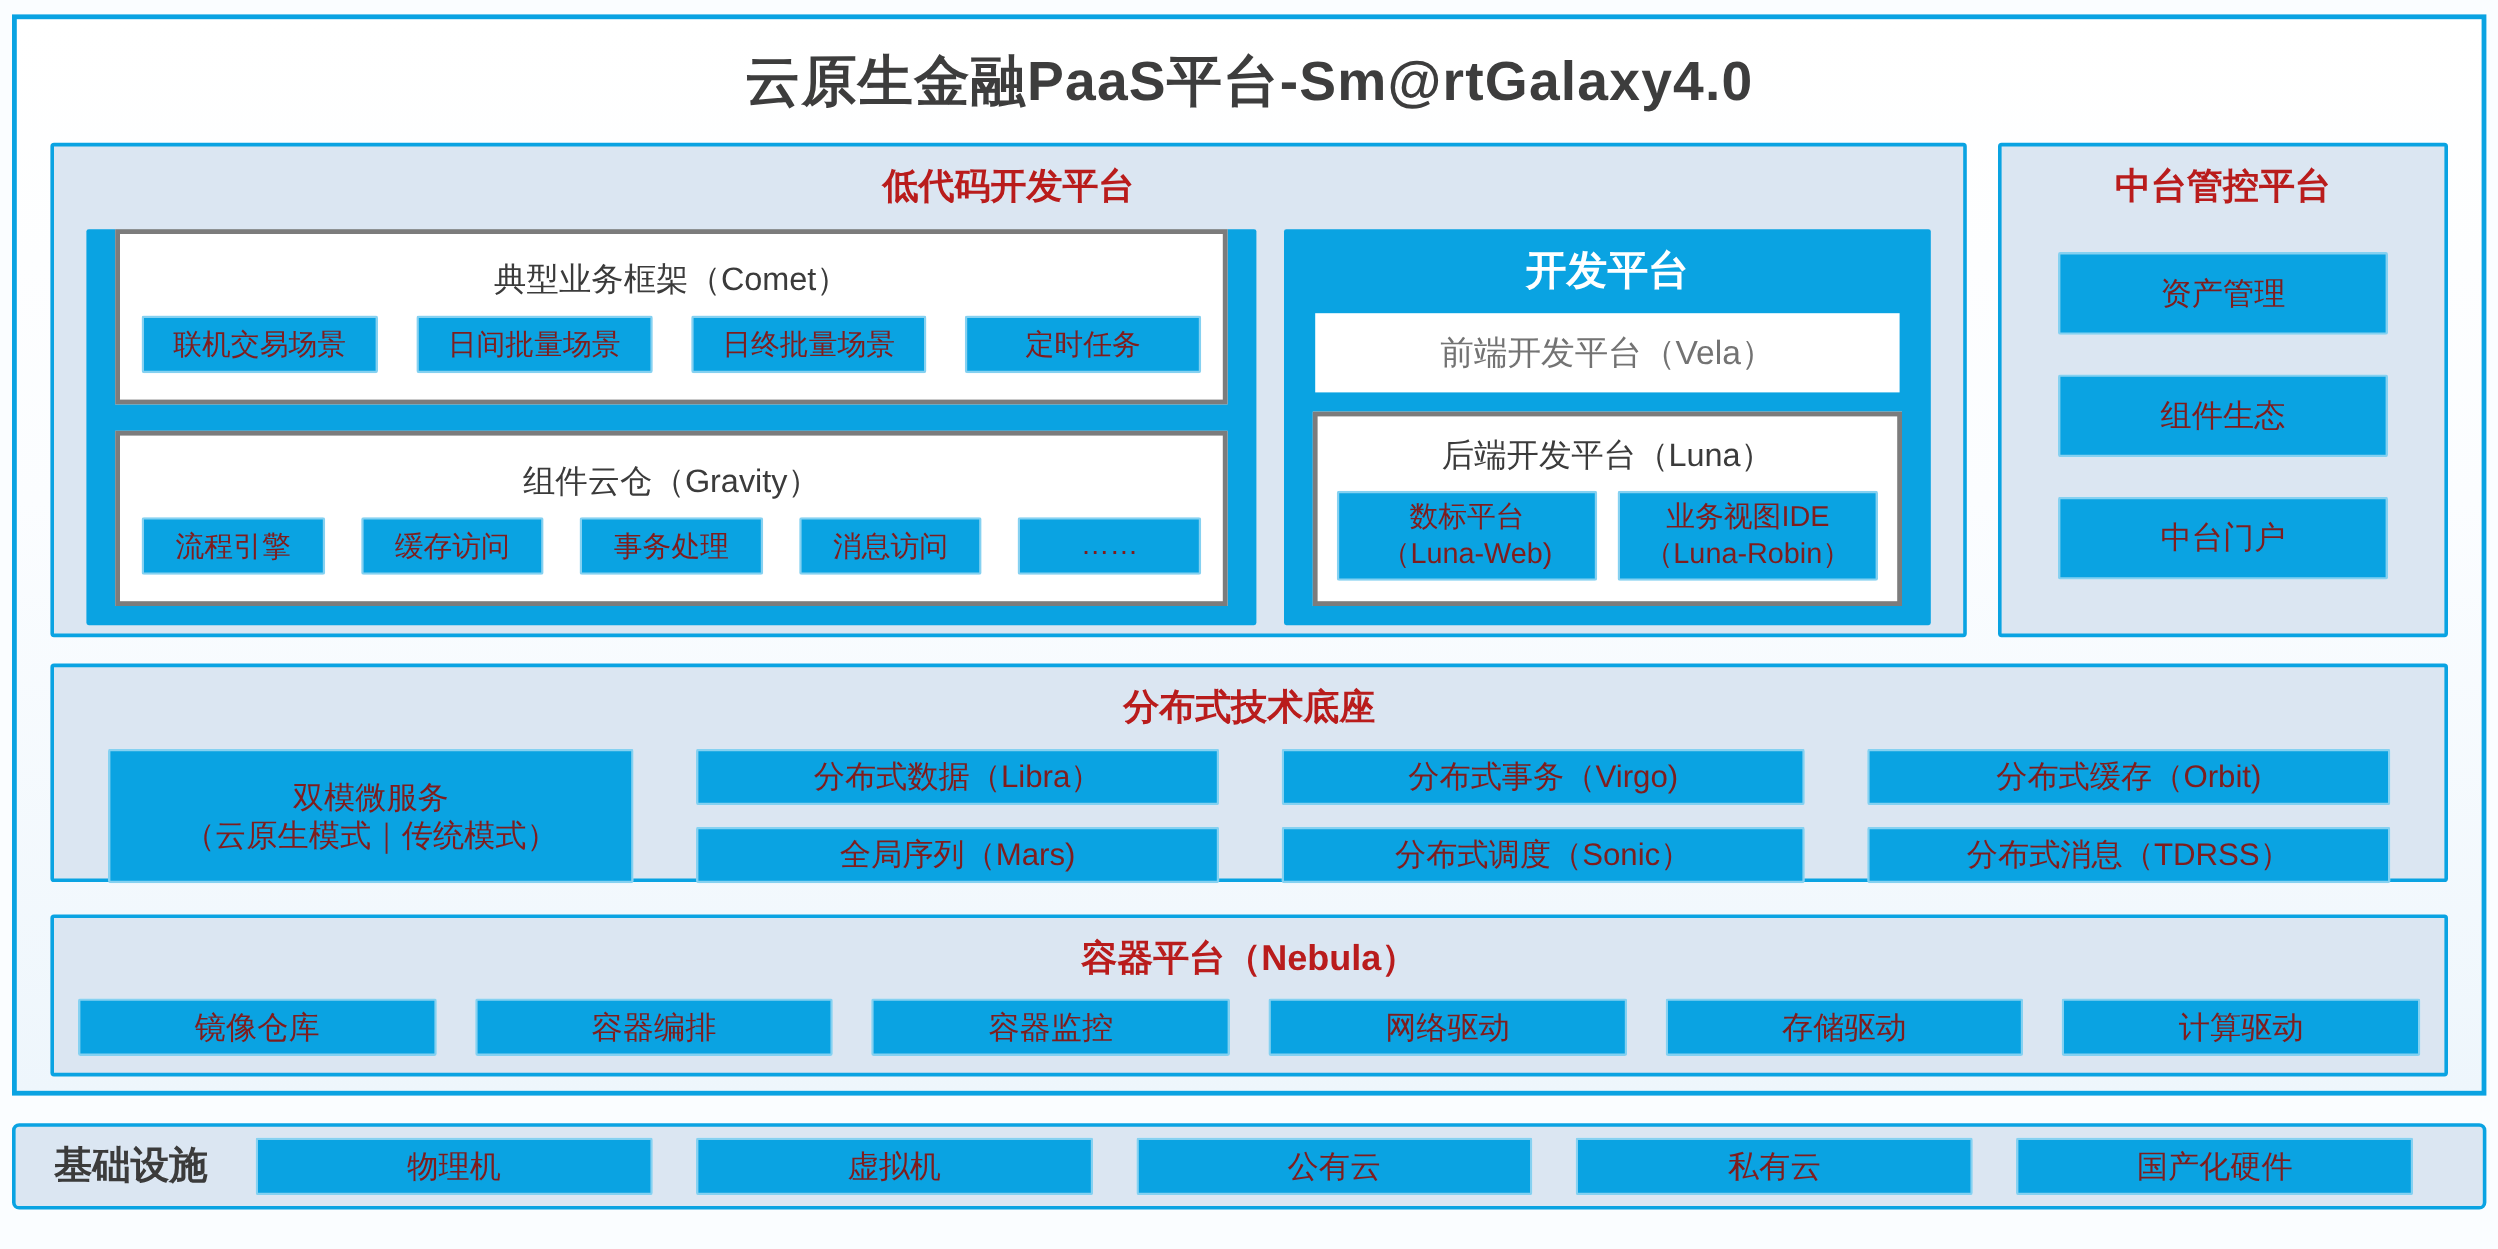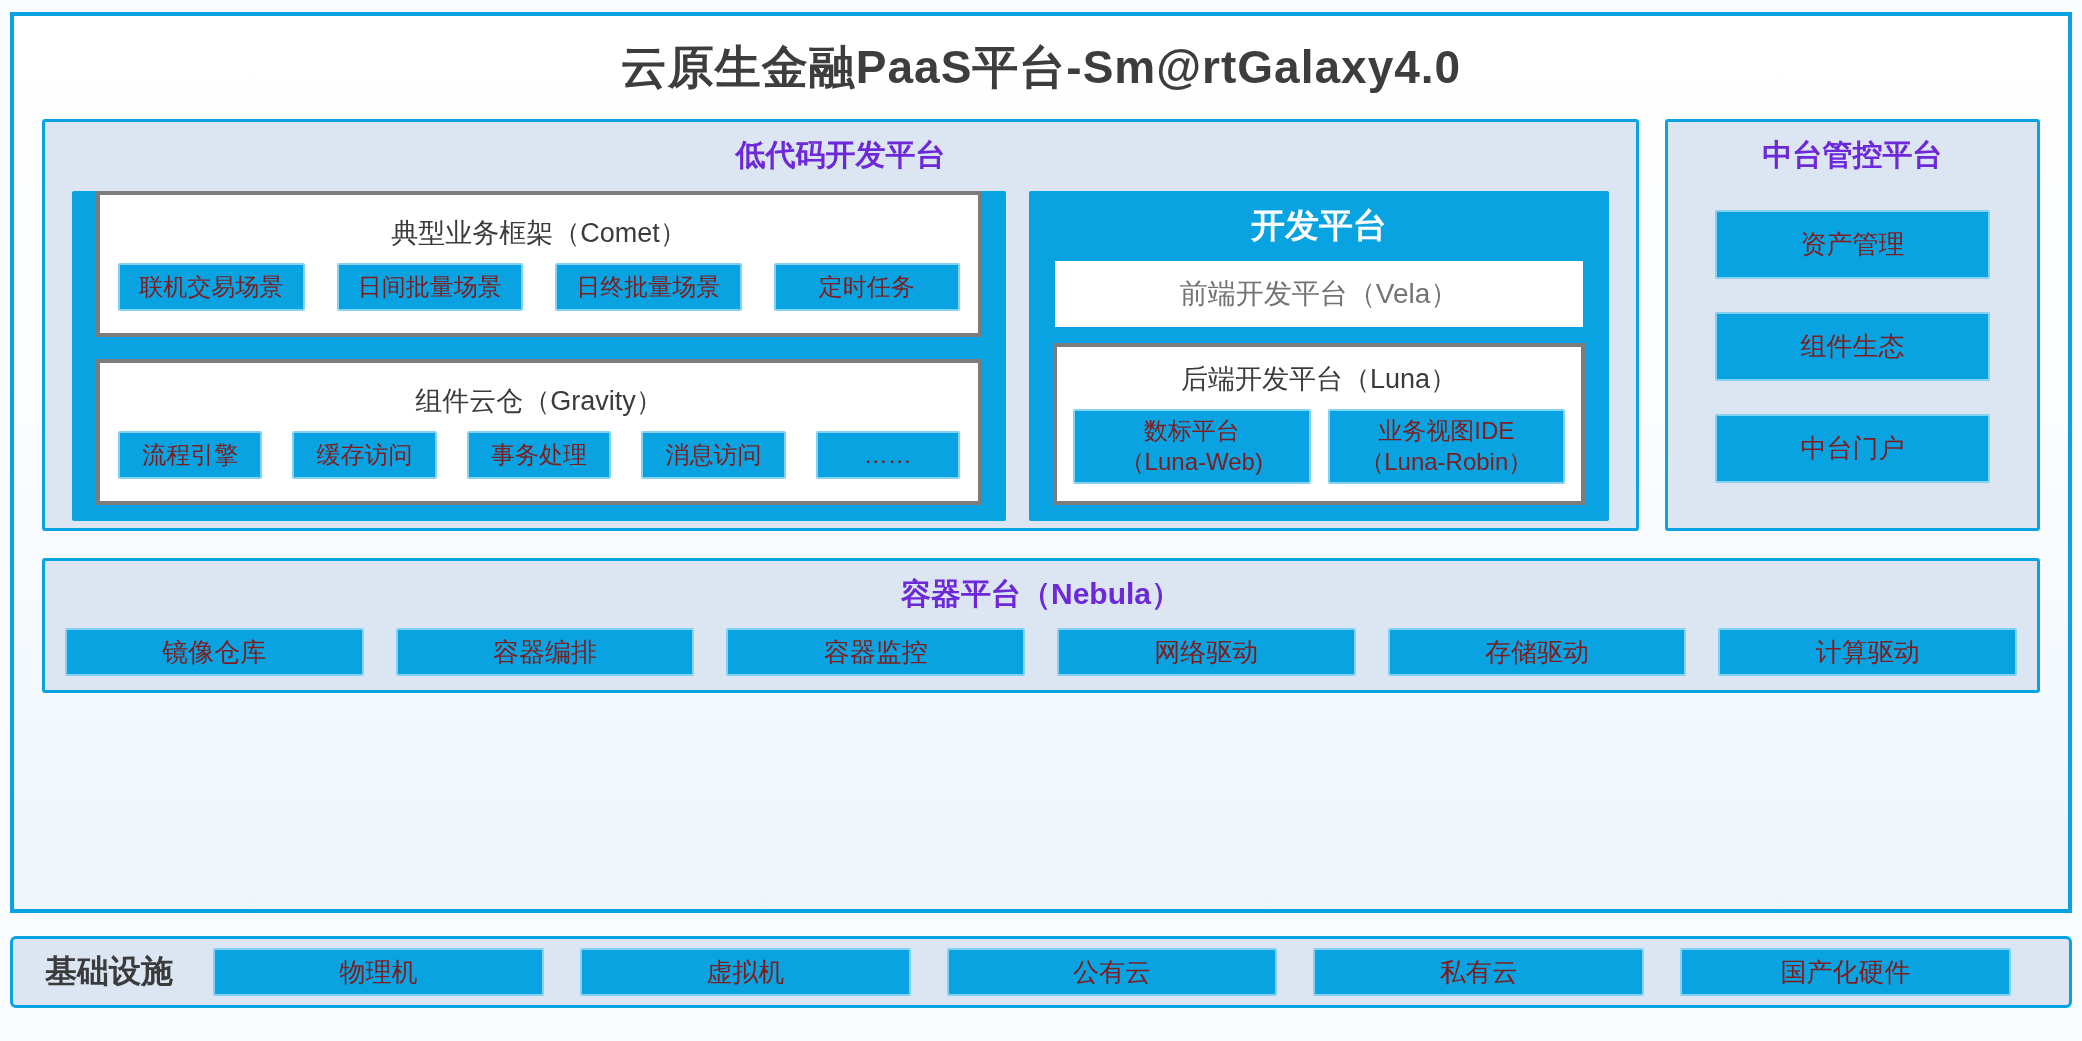--- a/index.html
+++ b/index.html
@@ -27,21 +27,21 @@
   }
 
   
   .panel {
     background: #dbe6f2;
     border: 3px solid #0aa3e2;
     border-radius: 3px;
   }
   .panel > h2 {
     text-align: center;
-    font-size: 30px; font-weight: bold; color: #6d28d9;
+    font-size: 30px; font-weight: bold; color: #b91c1c;
     padding-top: 13px;
   }
 
   .content-row {
     margin: 0 28px;
     display: flex; gap: 26px;
     height: 412px;
   }
   .panel.lowcode { flex: 1; }
   .panel.mid { width: 375px; }
@@ -53,21 +53,21 @@
   }
 
   
   .bluebox {
     background: #0aa3e2;
     border-radius: 2px;
     display: flex; flex-direction: column;
     padding: 0 24px 16px;
   }
   .bluebox.runtime { flex: 1; }
-  .bluebox.dev { width: 580px; }
+  .bluebox.dev { width: 539px; }
   .bluebox > h3 {
     text-align: center;
     font-size: 34px; font-weight: bold; color: #ffffff;
     padding: 12px 0 12px;
   }
 
   
   .graybox {
     background: #ffffff;
     border: 4px solid #7c7c7c;
@@ -220,20 +220,35 @@
         <h2>中台管控平台</h2>
         <div class="mid-buttons">
           <div class="chip">资产管理</div>
           <div class="chip">组件生态</div>
           <div class="chip">中台门户</div>
         </div>
       </section>
 
     </div>
 
+    <section class="panel distributed">
+      <h2>分布式技术底座</h2>
+      <div class="dist-grid">
+        <div class="chip tall">
+          <span>双模微服务</span>
+          <span>（云原生模式｜传统模式）</span>
+        </div>
+        <div class="chip">分布式数据（Libra）</div>
+        <div class="chip">分布式事务（Virgo)</div>
+        <div class="chip">分布式缓存（Orbit)</div>
+        <div class="chip">全局序列（Mars)</div>
+        <div class="chip">分布式调度（Sonic）</div>
+        <div class="chip">分布式消息（TDRSS）</div>
+      </div>
+    </section>
 
     <section class="panel containerp">
       <h2>容器平台（Nebula）</h2>
       <div class="chip-row">
         <div class="chip">镜像仓库</div>
         <div class="chip">容器编排</div>
         <div class="chip">容器监控</div>
         <div class="chip">网络驱动</div>
         <div class="chip">存储驱动</div>
         <div class="chip">计算驱动</div>

